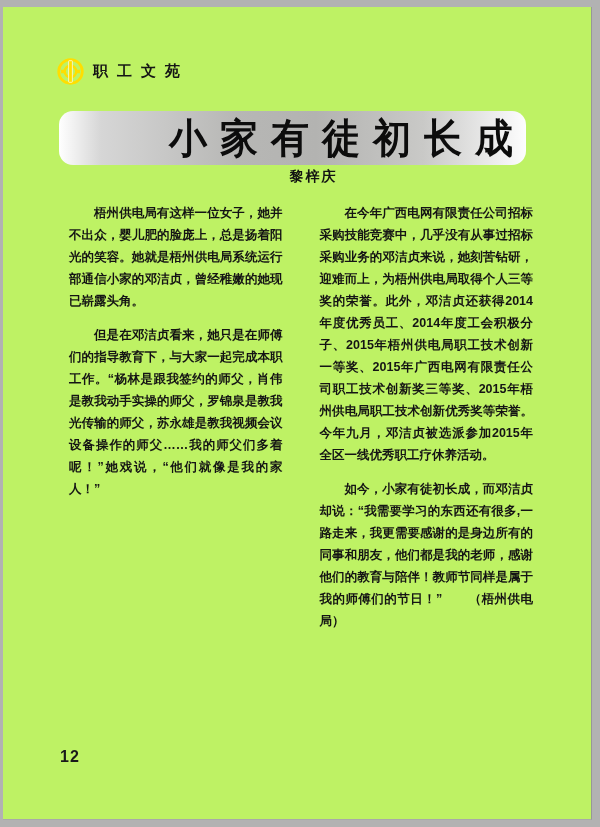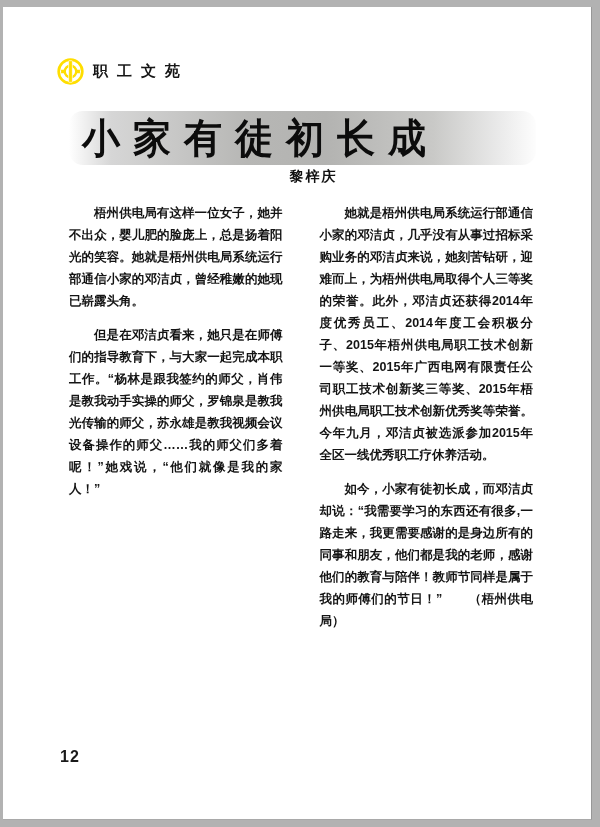--- a/index.html
+++ b/index.html
@@ -13,21 +13,21 @@
     position: relative;
     font-family: "Liberation Sans", sans-serif;
     overflow: hidden;
   }
   .page {
     position: absolute;
     left: 3px;
     top: 7px;
     width: 589px;
     height: 813px;
-    background: #ffffff;
+    background: #bef264;
     border-right: 1px solid #979797;
     border-bottom: 1px solid #a9a9a9;
     box-sizing: border-box;
   }
   .header {
     position: absolute;
     left: 54px;
     top: 51px;
     display: flex;
     align-items: center;
@@ -40,31 +40,31 @@
   }
   .section-label {
     font-size: 15px;
     font-weight: bold;
     letter-spacing: 9px;
     color: #151515;
     white-space: nowrap;
   }
   .title-banner {
     position: absolute;
-    left: 66px;
+    left: 56px;
     top: 104px;
     width: 467px;
     height: 54px;
     border-radius: 14px;
     background: linear-gradient(90deg,
       #ffffff 0%, #d6d6d6 9%, #b7b7b5 38%,
       #b3b3b1 55%, #c9c9c7 78%, #ececec 93%, #fdfdfd 100%);
     display: flex;
     align-items: center;
-    justify-content: flex-start;
+    justify-content: flex-end;
   }
   .title {
     font-family: "DejaVu Serif", serif;
     font-size: 38px;
     font-weight: 900;
     color: #0c0c0c;
     letter-spacing: 13px;
     padding-left: 13px;
     white-space: nowrap;
     transform: scaleY(1.06);
@@ -137,20 +137,20 @@
   </div>
 
   <div class="author">黎梓庆</div>
 
   <div class="columns">
     <div class="col">
       <p>梧州供电局有这样一位女子，她并不出众，婴儿肥的脸庞上，总是扬着阳光的笑容。她就是梧州供电局系统运行部通信小家的邓洁贞，曾经稚嫩的她现已崭露头角。</p>
       <p>但是在邓洁贞看来，她只是在师傅们的指导教育下，与大家一起完成本职工作。“杨林是跟我签约的师父，肖伟是教我动手实操的师父，罗锦泉是教我光传输的师父，苏永雄是教我视频会议设备操作的师父……我的师父们多着呢！”她戏说，“他们就像是我的家人！”</p>
     </div>
     <div class="col">
-      <p>她就是梧州供电局系统运行部通信小家的邓洁贞，几乎没有从事过招标采购业务的邓洁贞来说，她刻苦钻研，迎难而上，为梧州供电局取得个人三等奖的荣誉。此外，邓洁贞还获得2014年度优秀员工、2014年度工会积极分子、2015年梧州供电局职工技术创新一等奖、2015年广西电网有限责任公司职工技术创新奖三等奖、2015年梧州供电局职工技术创新优秀奖等荣誉。今年九月，邓洁贞被选派参加2015年全区一线优秀职工疗休养活动。</p>
+      <p>在今年广西电网有限责任公司招标采购技能竞赛中，几乎没有从事过招标采购业务的邓洁贞来说，她刻苦钻研，迎难而上，为梧州供电局取得个人三等奖的荣誉。此外，邓洁贞还获得2014年度优秀员工、2014年度工会积极分子、2015年梧州供电局职工技术创新一等奖、2015年广西电网有限责任公司职工技术创新奖三等奖、2015年梧州供电局职工技术创新优秀奖等荣誉。今年九月，邓洁贞被选派参加2015年全区一线优秀职工疗休养活动。</p>
       <p>如今，小家有徒初长成，而邓洁贞却说：“我需要学习的东西还有很多,一路走来，我更需要感谢的是身边所有的同事和朋友，他们都是我的老师，感谢他们的教育与陪伴！教师节同样是属于我的师傅们的节日！”　　（梧州供电局）</p>
     </div>
   </div>
 
   <div class="page-number">12</div>
 
 </div>
 
 </body></html>

